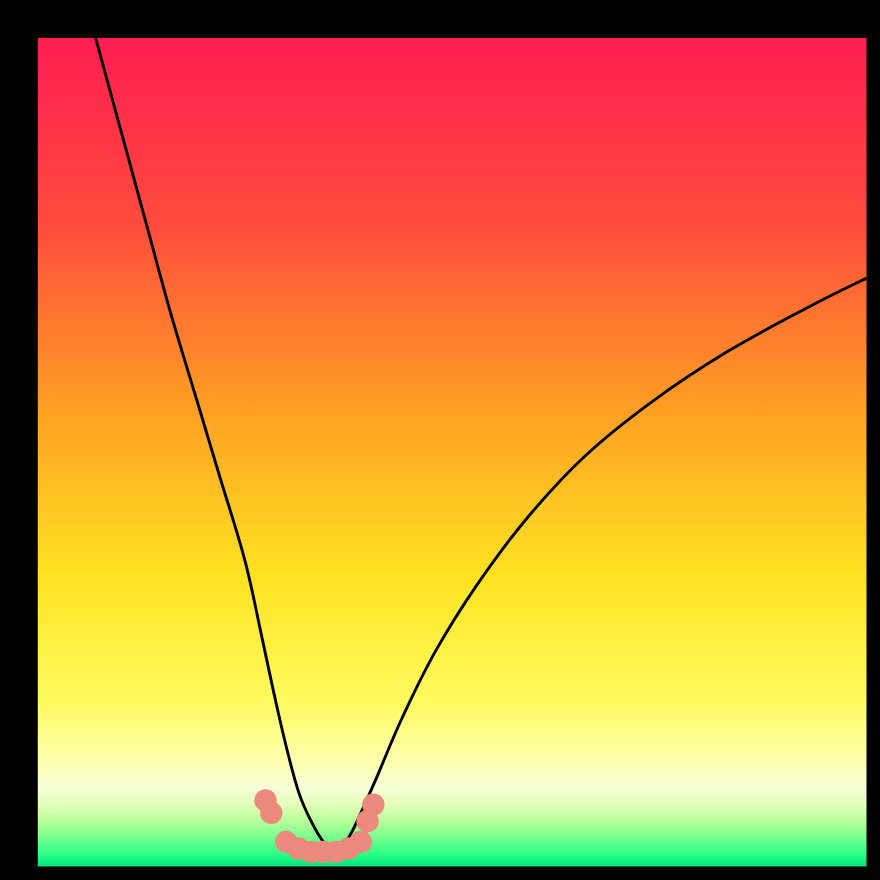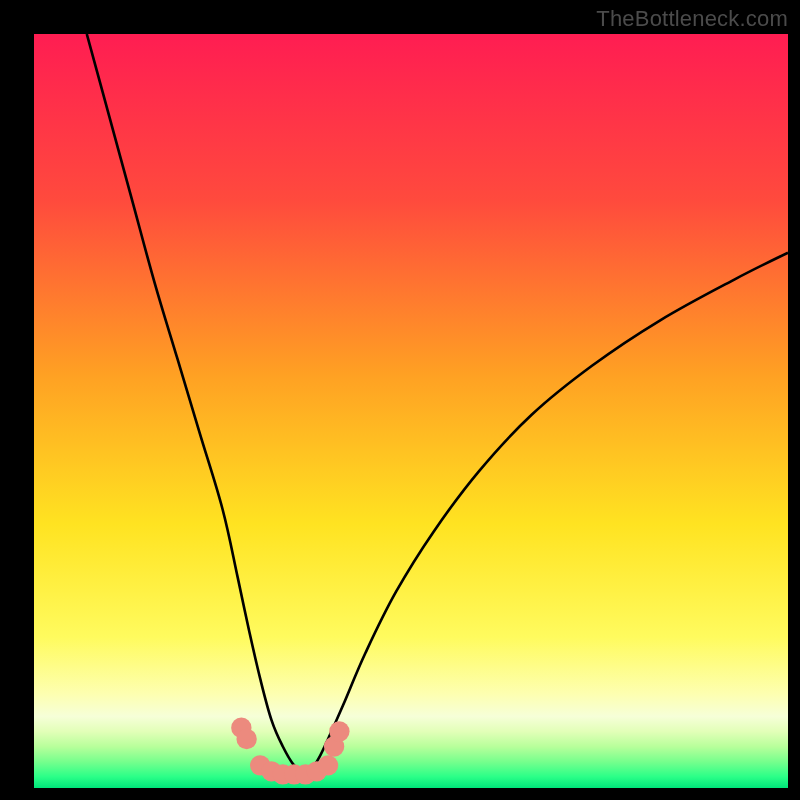--- a/index.html
+++ b/index.html
@@ -81,14 +81,13 @@
           <circle cx="34.5" cy="98.2" r="1.35" fill="#ec8a7e"></circle>
           <circle cx="36" cy="98.2" r="1.35" fill="#ec8a7e"></circle>
           <circle cx="37.5" cy="97.8" r="1.35" fill="#ec8a7e"></circle>
           <circle cx="39" cy="97" r="1.35" fill="#ec8a7e"></circle>
           <circle cx="39.8" cy="94.5" r="1.35" fill="#ec8a7e"></circle>
           <circle cx="40.5" cy="92.5" r="1.35" fill="#ec8a7e"></circle>
         </g>
     </svg>
   </div>
 
-  <div class="watermark">TheBottleneck.com</div>
 </div>
 
 </body></html>

